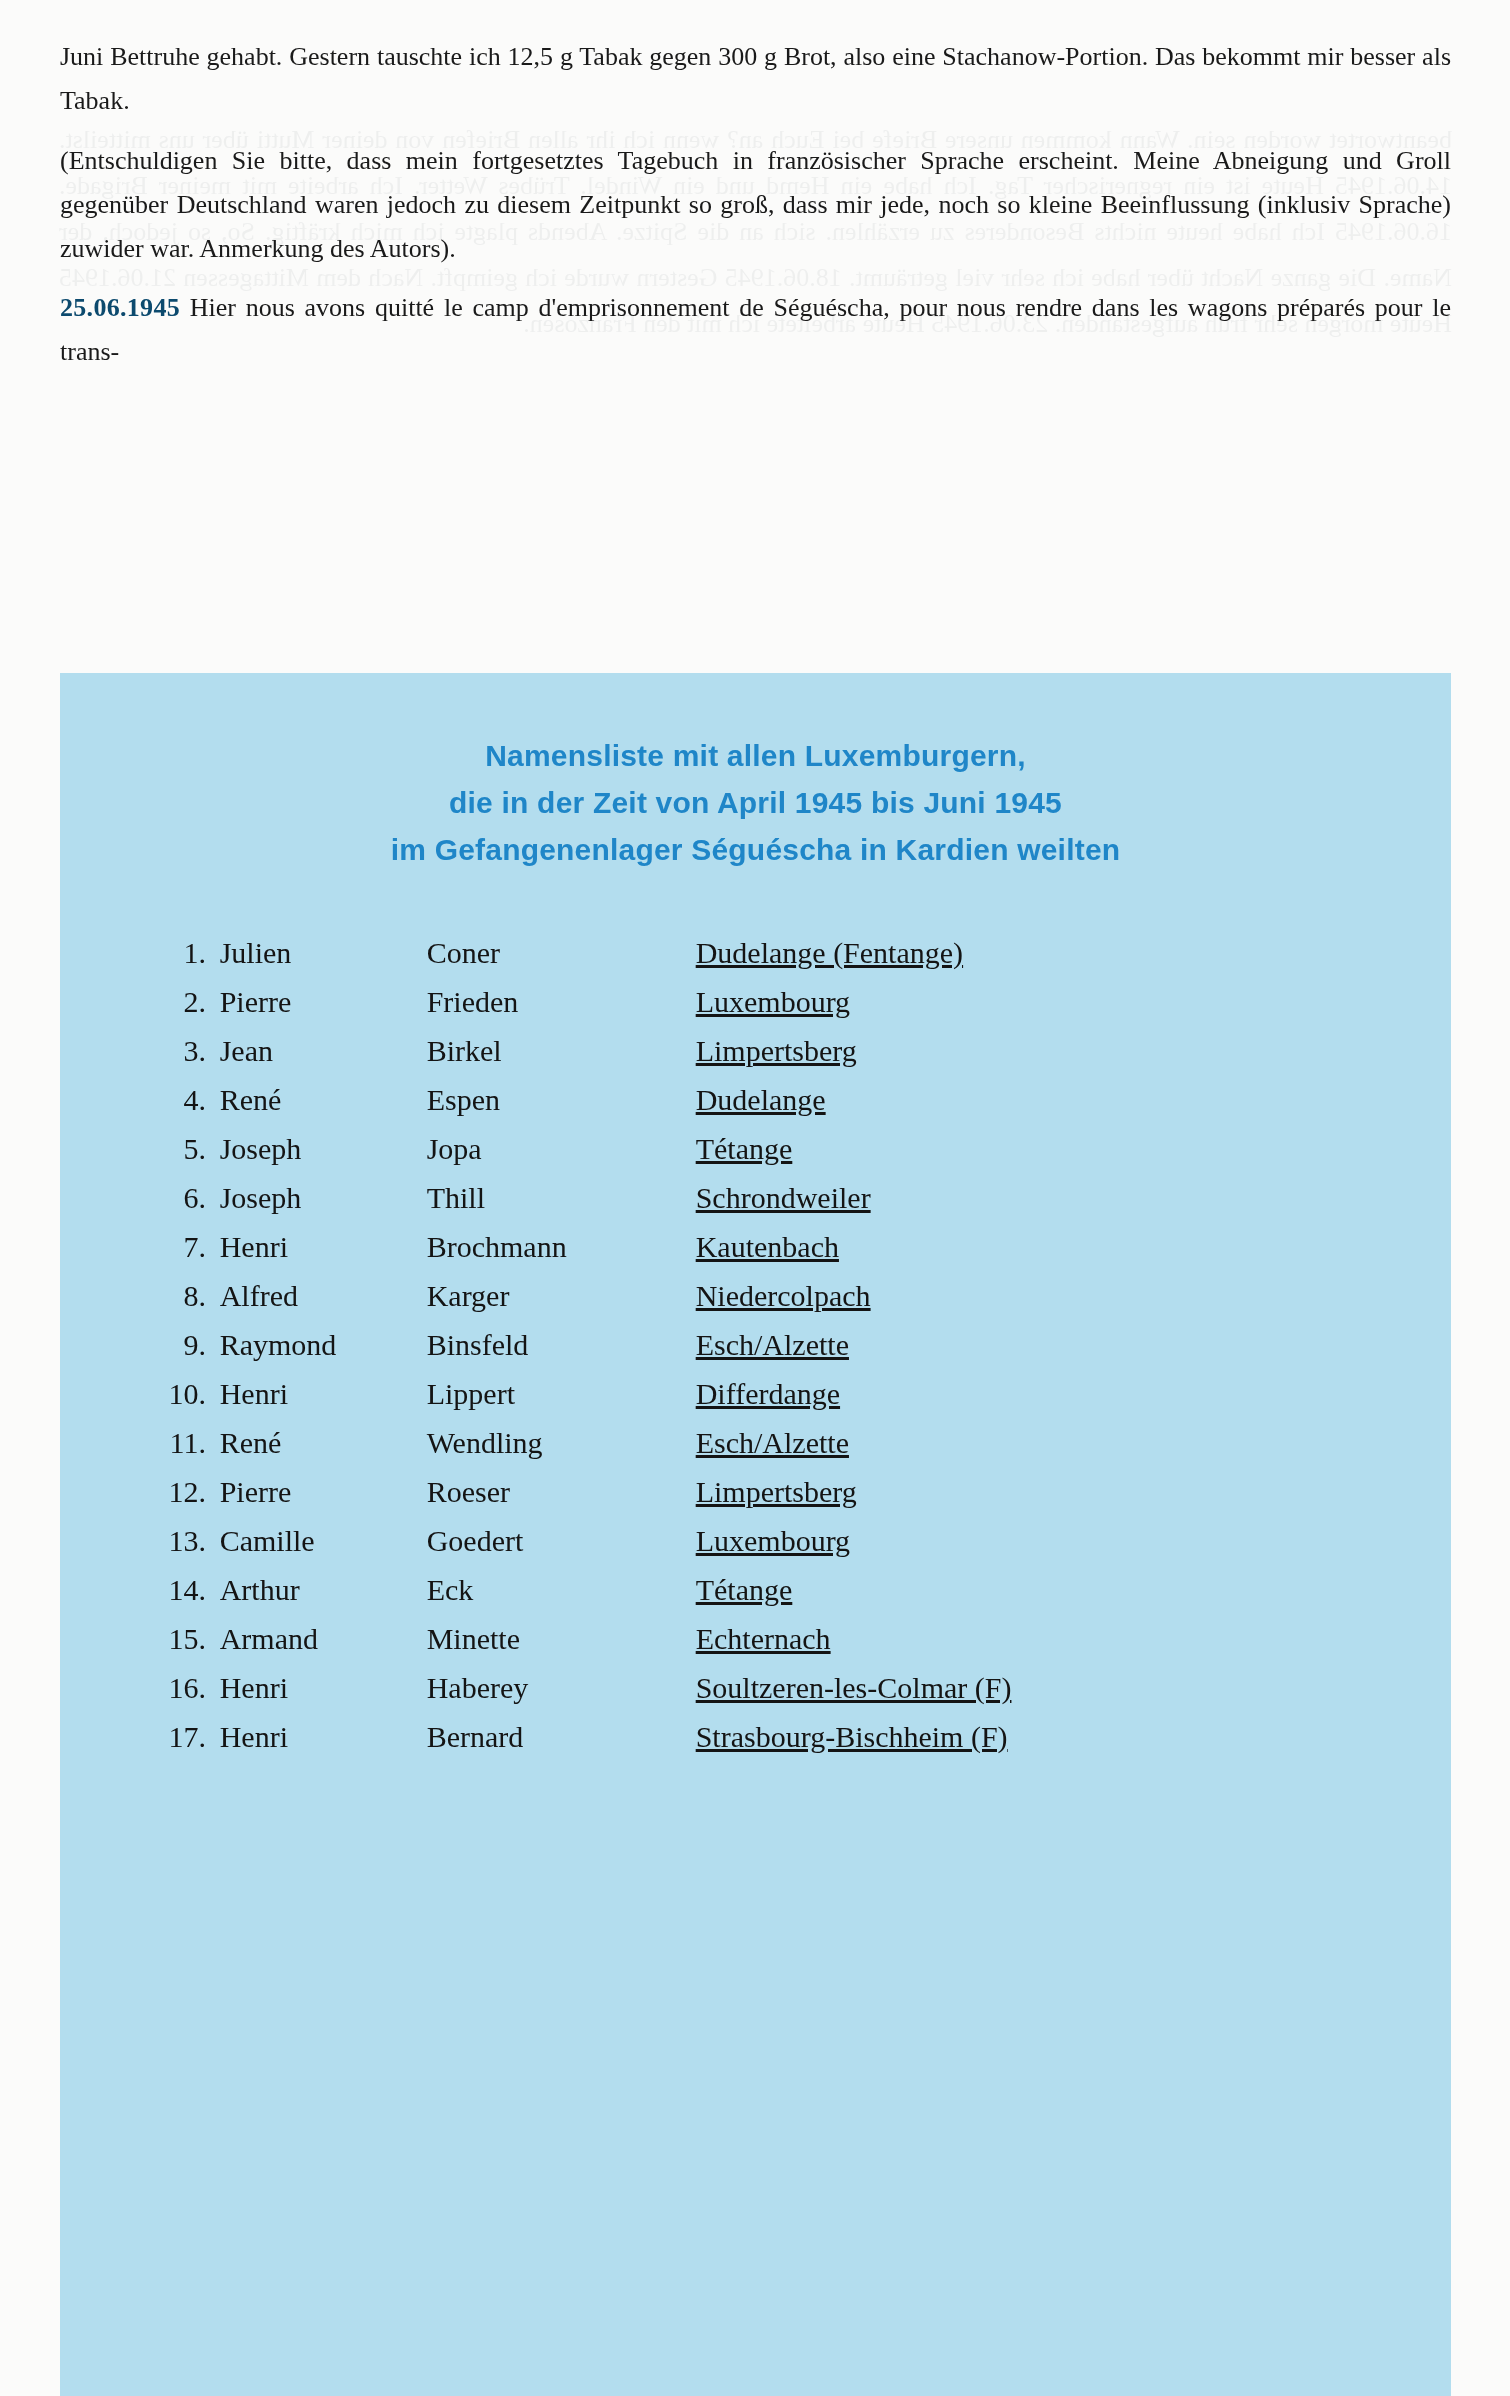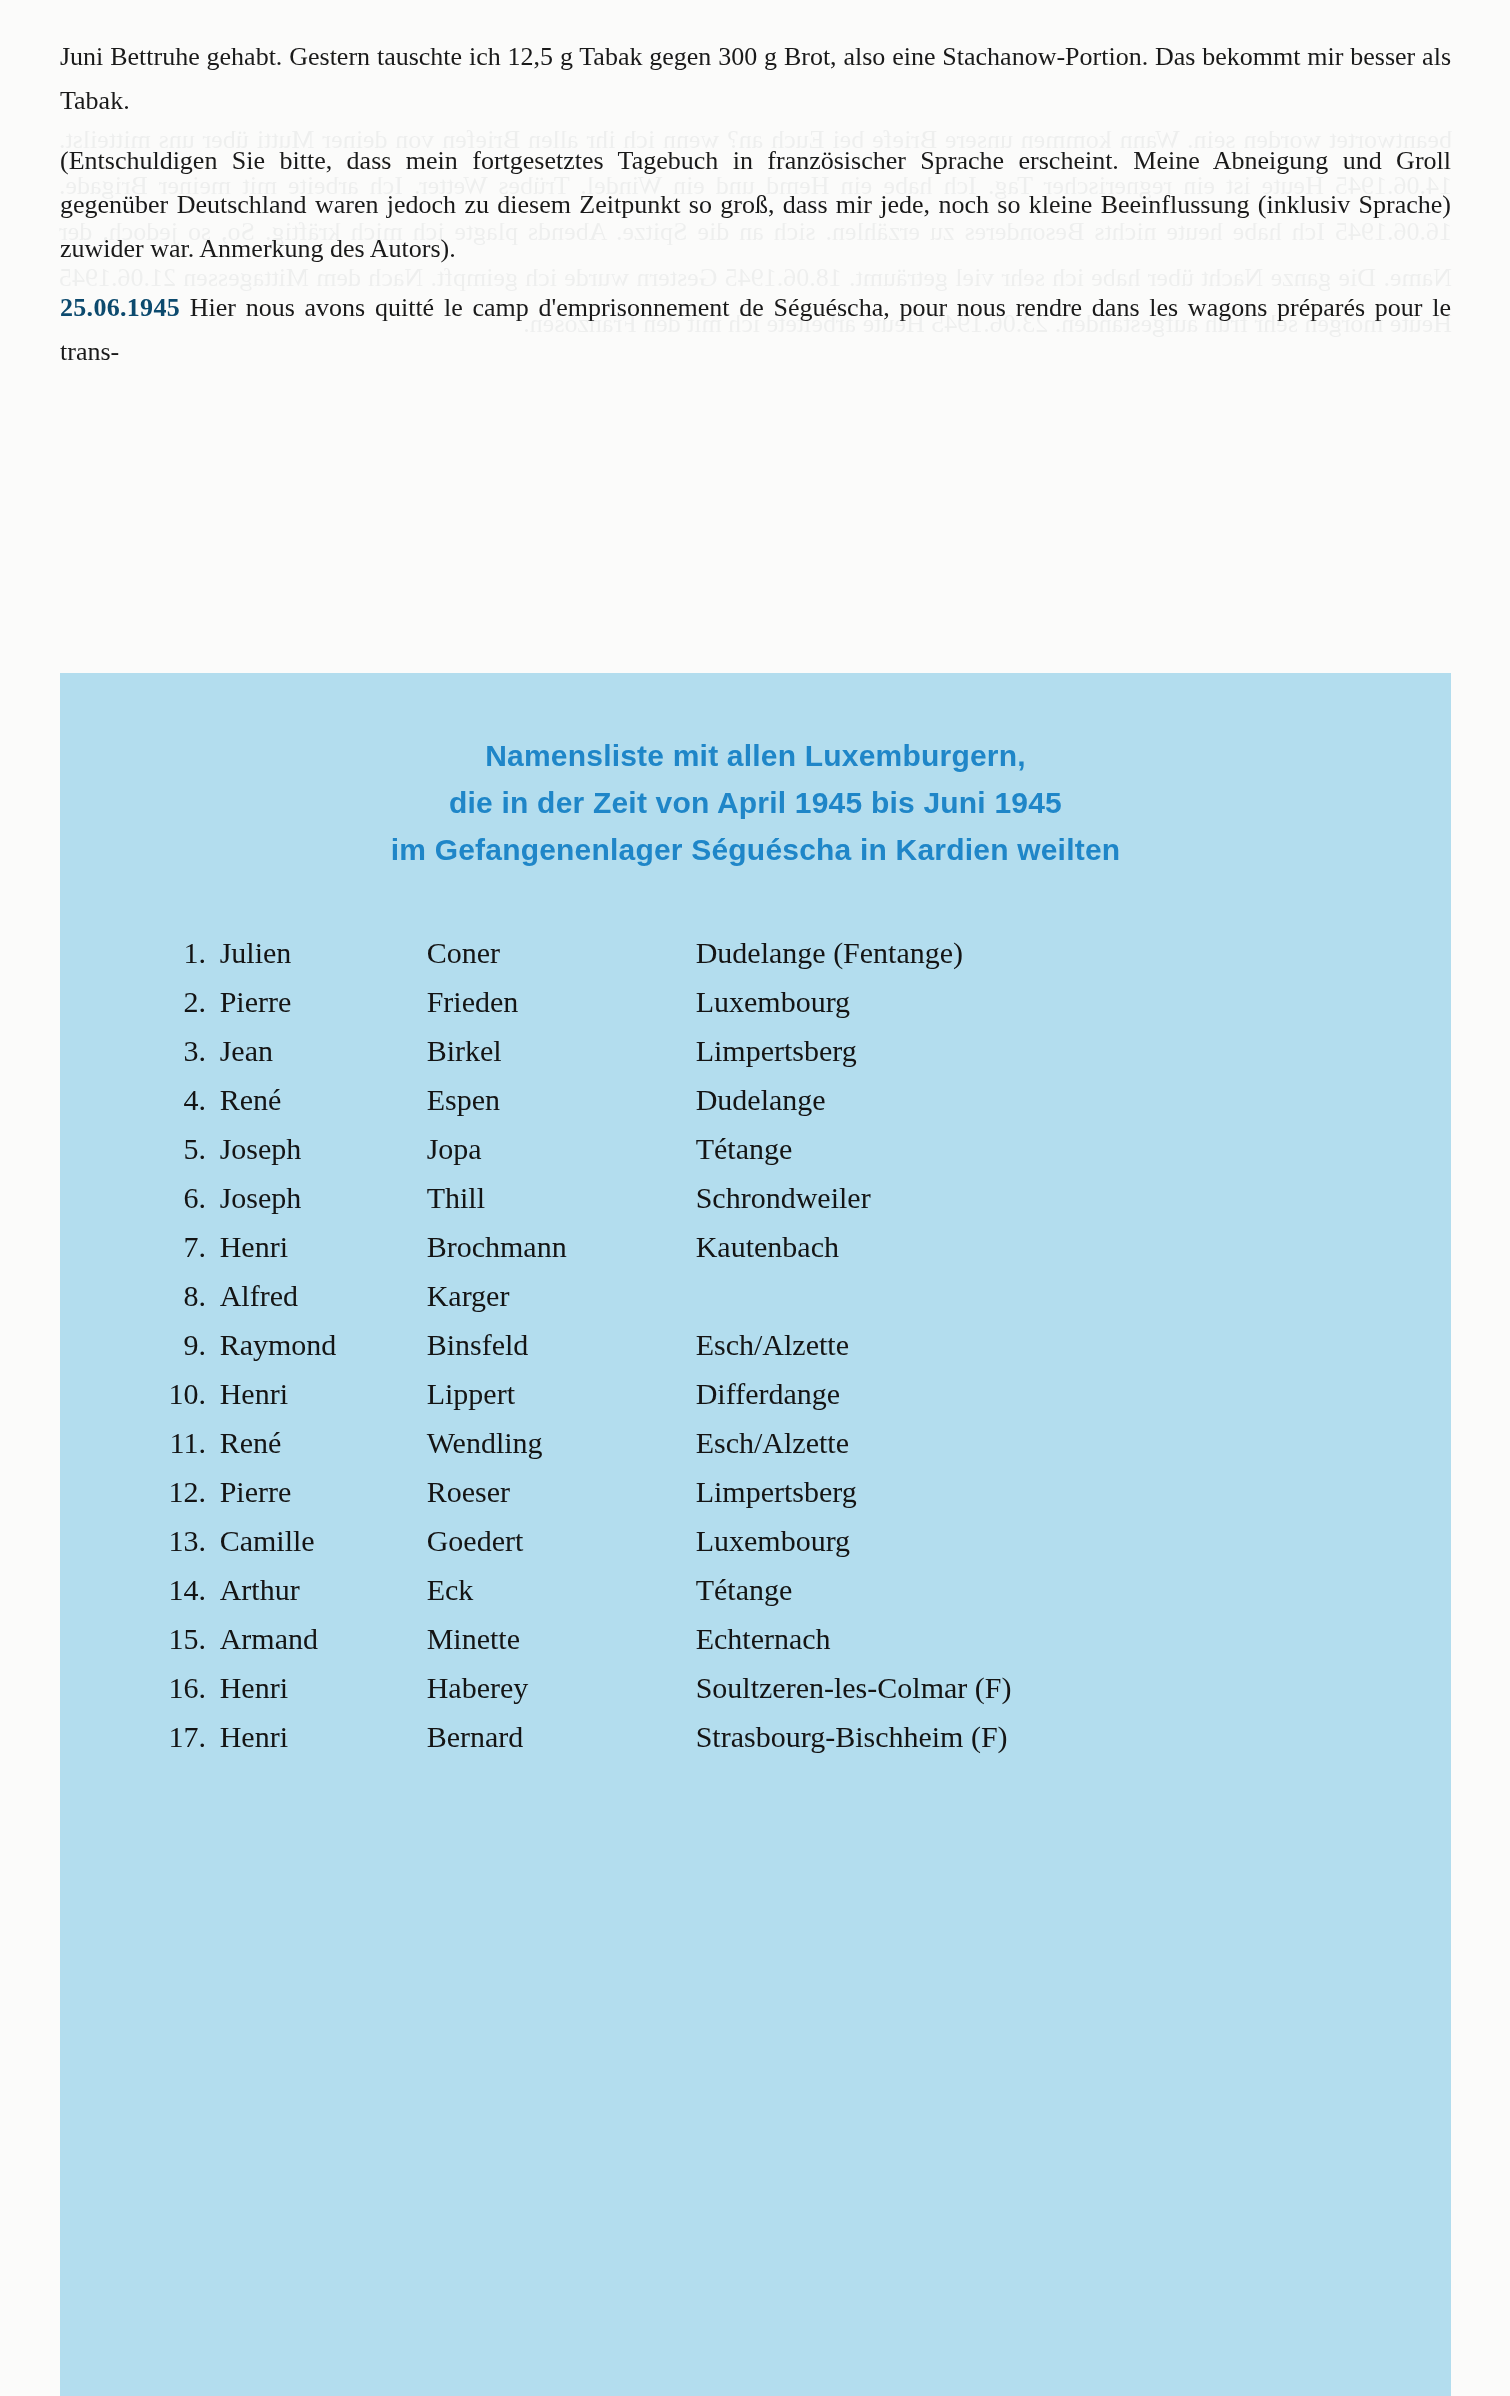--- a/index.html
+++ b/index.html
@@ -108,20 +108,21 @@
   .c-first {
     width: 207px;
     flex: 0 0 auto;
   }
   .c-last {
     width: 269px;
     flex: 0 0 auto;
   }
   .c-place {
     flex: 1 1 auto;
+    text-decoration: underline;
   }
 </style>
 </head>
 <body>
 
 <div class="page">
 
   <div class="bleed">beantwortet worden sein. Wann kommen unsere Briefe bei Euch an? wenn ich ihr allen Briefen von deiner Mutti über uns mitteilst. 14.06.1945 Heute ist ein regnerischer Tag. Ich habe ein Hemd und ein Windel. Trübes Wetter. Ich arbeite mit meiner Brigade. 16.06.1945 Ich habe heute nichts Besonderes zu erzählen. sich an die Spitze. Abends plagte ich mich kräftig. So, so jedoch, der Name. Die ganze Nacht über habe ich sehr viel geträumt. 18.06.1945 Gestern wurde ich geimpft. Nach dem Mittagessen 21.06.1945 Heute morgen sehr früh aufgestanden. 23.06.1945 Heute arbeitete ich mit den Franzosen.</div>
 
   <div class="text-block">
@@ -177,20 +178,21 @@
       <li class="row">
           <span class="c-num">7.</span>
           <span class="c-first">Henri</span>
           <span class="c-last">Brochmann</span>
           <span class="c-place">Kautenbach</span>
         </li>
       <li class="row">
           <span class="c-num">8.</span>
           <span class="c-first">Alfred</span>
           <span class="c-last">Karger</span>
+          <span class="c-place">Niedercolpach</span>
         </li>
       <li class="row">
           <span class="c-num">9.</span>
           <span class="c-first">Raymond</span>
           <span class="c-last">Binsfeld</span>
           <span class="c-place">Esch/Alzette</span>
         </li>
       <li class="row">
           <span class="c-num">10.</span>
           <span class="c-first">Henri</span>

